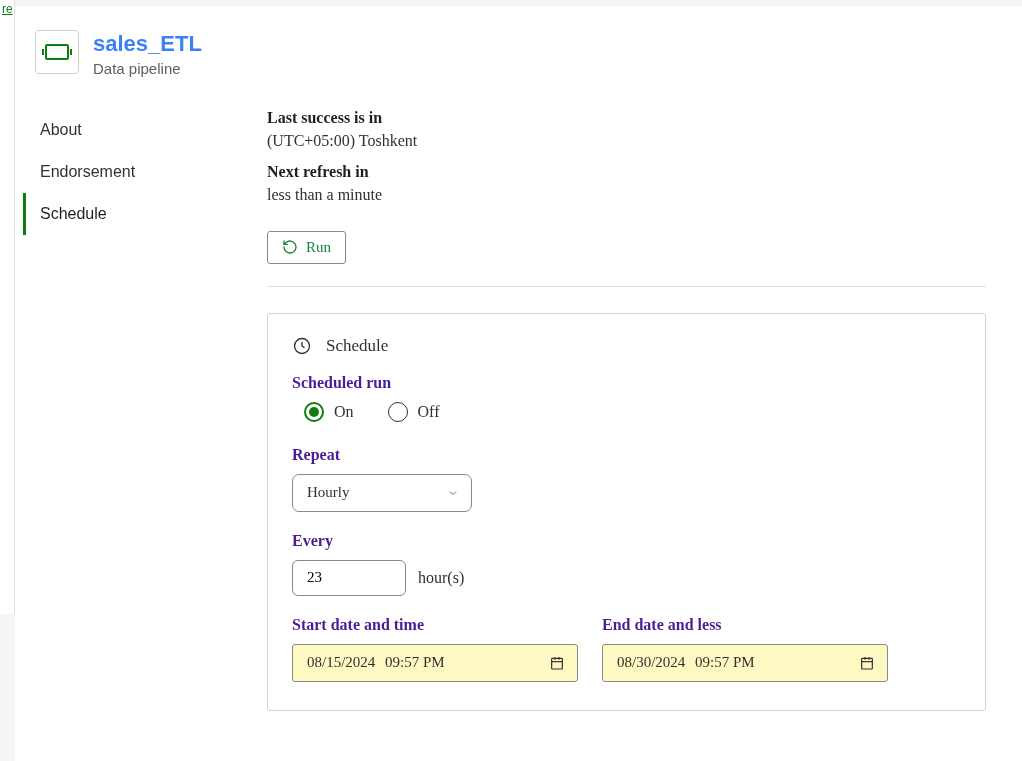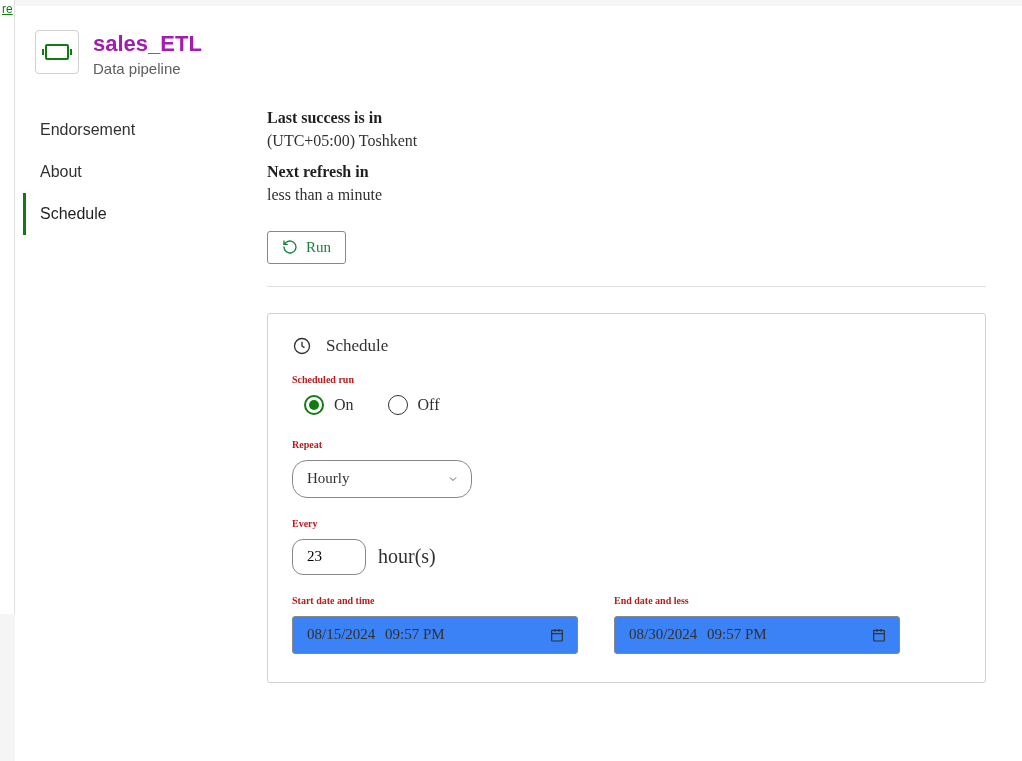--- a/index.html
+++ b/index.html
@@ -78,21 +78,21 @@
       top: 3px;
       width: 2px;
       height: 6px;
       background: #107c10;
     }
     .pipeline-glyph::before { left: -5px; }
     .pipeline-glyph::after { right: -5px; }
     .title-block h1 {
       font-size: 22px;
       font-weight: 700;
-      color: #a21caf;
+      color: #3b82f6;
       line-height: 1.25;
     }
     .title-block .subtitle {
       font-size: 15px;
       color: #605e5c;
       margin-top: 2px;
     }
     .content-wrap {
       display: flex;
       padding: 10px 0 0 0;
@@ -173,23 +173,23 @@
     .clock-icon {
       width: 20px;
       height: 20px;
       color: #323130;
     }
     .card-header-title {
       font-size: 17px;
       color: #323130;
     }
     .field-label {
-      font-size: 10px;
+      font-size: 16px;
       font-weight: 600;
-      color: #b91c1c;
+      color: #4c1d95;
       margin-bottom: 10px;
     }
     .radio-row {
       display: flex;
       gap: 34px;
       margin-bottom: 24px;
       margin-left: 12px;
     }
     .radio-opt {
       display: flex;
@@ -221,69 +221,69 @@
       font-size: 16px;
       color: #323130;
     }
     .form-group {
       margin-bottom: 20px;
     }
     .select-box {
       width: 180px;
       height: 38px;
       border: 1px solid #8a8886;
-      border-radius: 15px;
+      border-radius: 7px;
       display: flex;
       align-items: center;
       justify-content: space-between;
       padding: 0 12px 0 14px;
       cursor: pointer;
       font-size: 15px;
       background: #fff;
     }
     .chevron {
       width: 12px;
       height: 12px;
     }
     .every-row {
       display: flex;
       align-items: center;
       gap: 12px;
     }
     .num-input {
-      width: 74px;
+      width: 114px;
       height: 36px;
       border: 1px solid #8a8886;
-      border-radius: 11px;
+      border-radius: 6px;
       padding: 0 14px;
       font-size: 15px;
       font-family: inherit;
     }
     .unit {
-      font-size: 20px;
+      font-size: 16px;
       color: #323130;
     }
     .date-row {
       display: flex;
-      gap: 36px;
+      gap: 24px;
     }
     .date-col {
       flex: 0 0 auto;
     }
     .date-input {
       width: 286px;
       height: 38px;
       border: 1px solid #8a8886;
       border-radius: 3px;
       display: flex;
       align-items: center;
       justify-content: space-between;
       padding: 0 12px 0 14px;
       font-size: 15px;
-      background: #3b82f6;
+      background: #fef9c3;
       cursor: pointer;
     }
     .date-text span + span {
       margin-left: 6px;
     }
     .cal-icon {
       width: 16px;
       height: 16px;
       flex-shrink: 0;
     }
@@ -304,24 +304,24 @@
     <div class="title-block">
       <h1>sales_ETL</h1>
       <div class="subtitle">Data pipeline</div>
     </div>
   </div>
 
   <div class="content-wrap">
 
     <nav class="sidebar">
       <a class="nav-item">
-        <span>Endorsement</span>
+        <span>About</span>
       </a>
       <a class="nav-item">
-        <span>About</span>
+        <span>Endorsement</span>
       </a>
       <a class="nav-item active">
         <span>Schedule</span>
       </a>
     </nav>
 
     <div class="main">
 
       <div class="status-block">
         <div class="label-strong">Last success is in</div>

